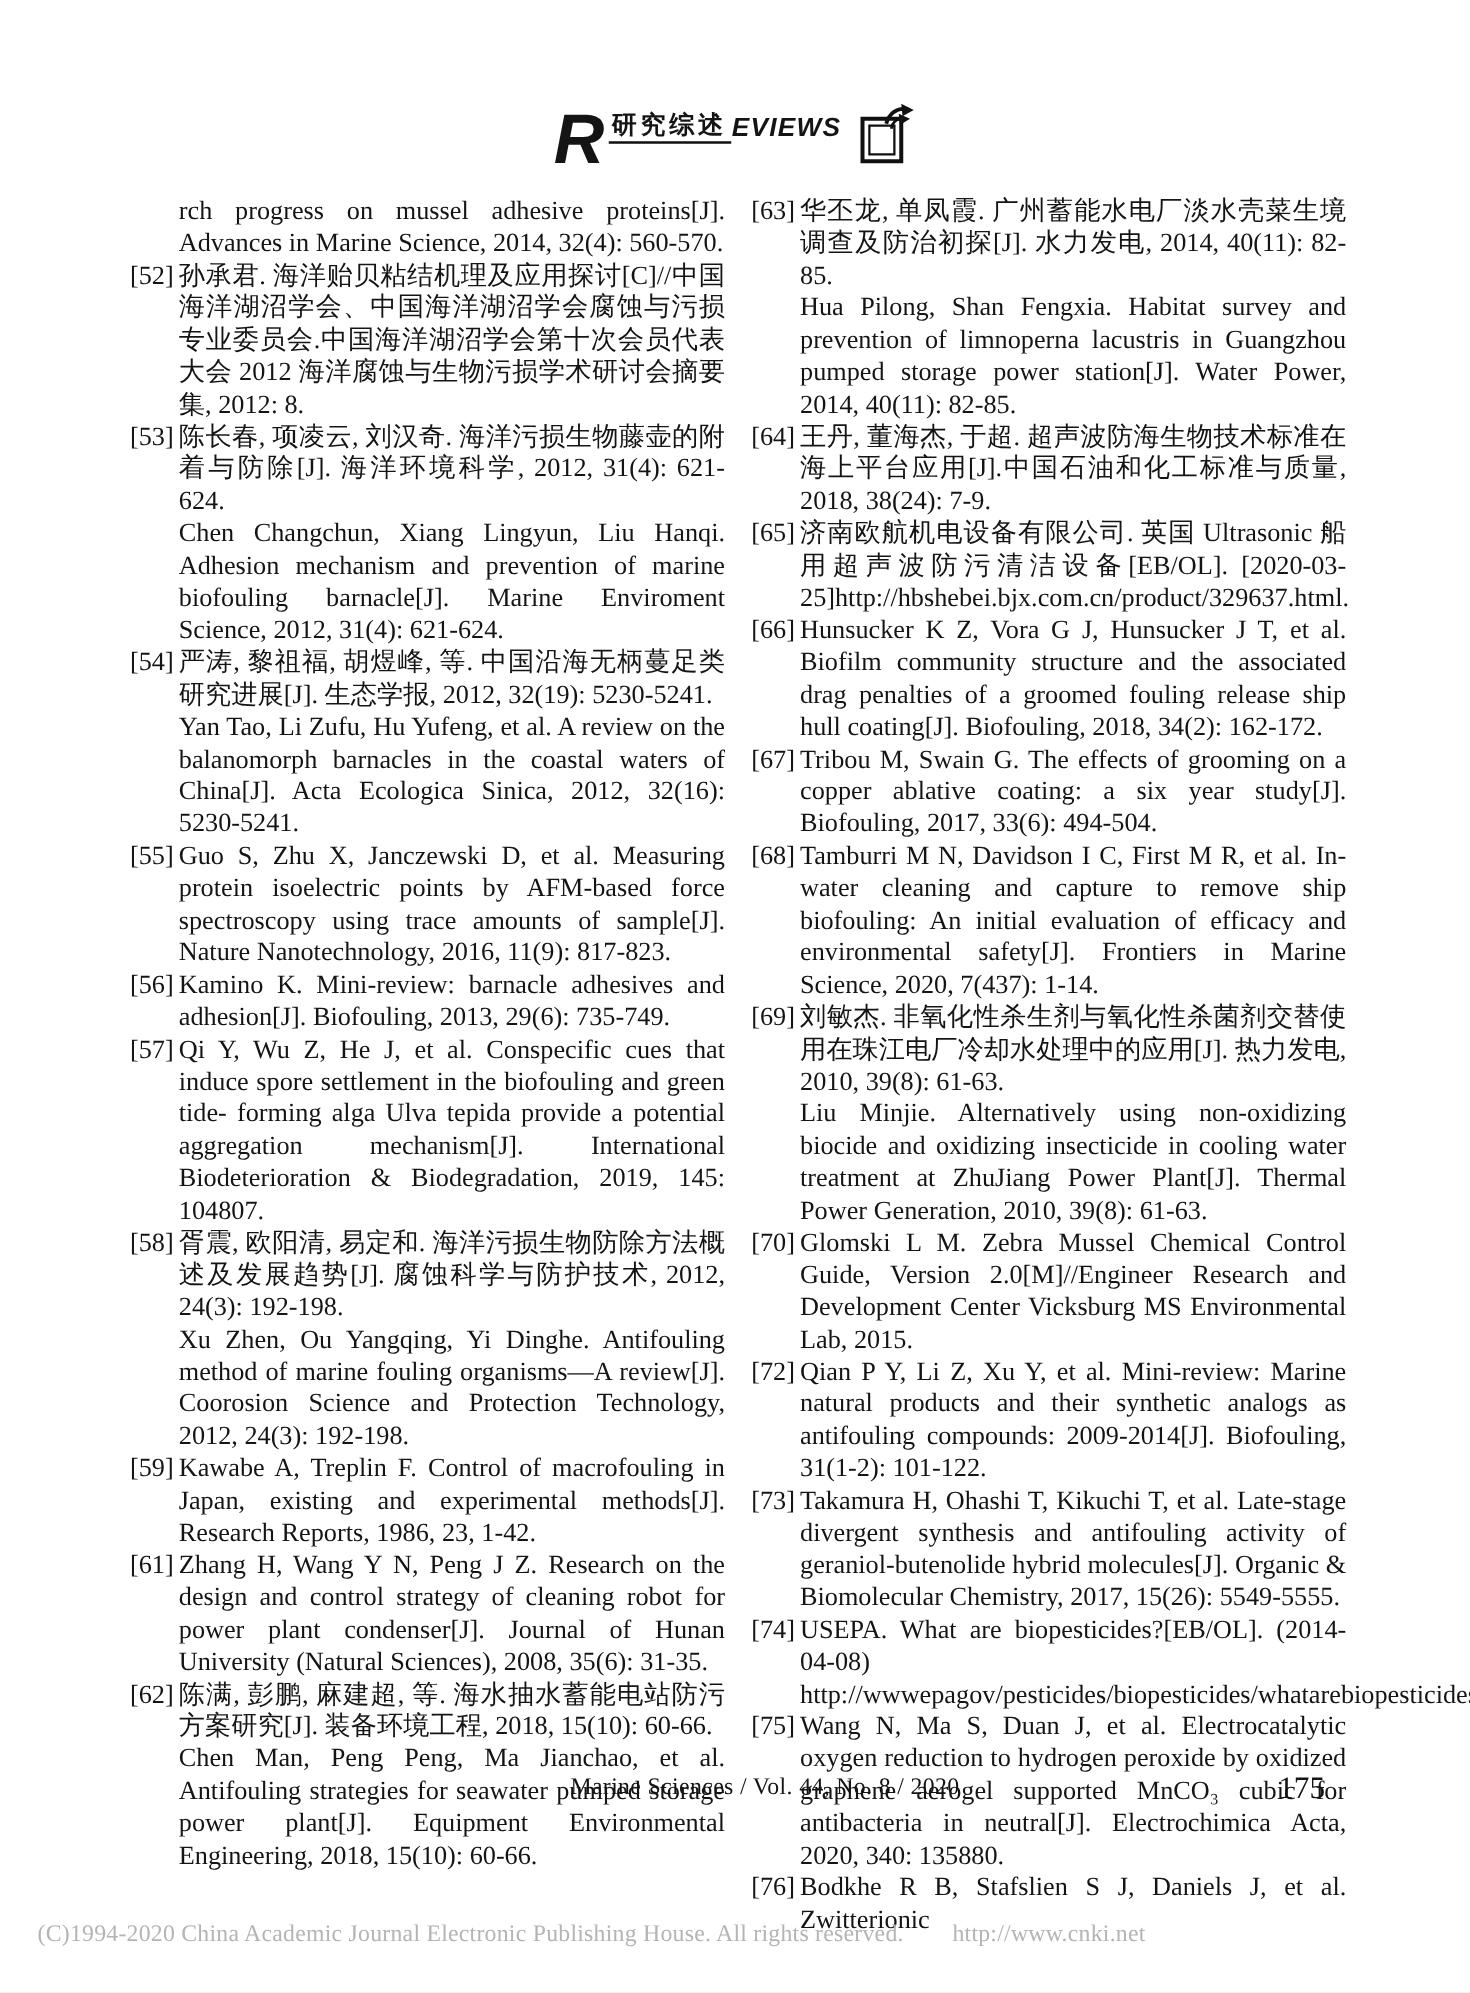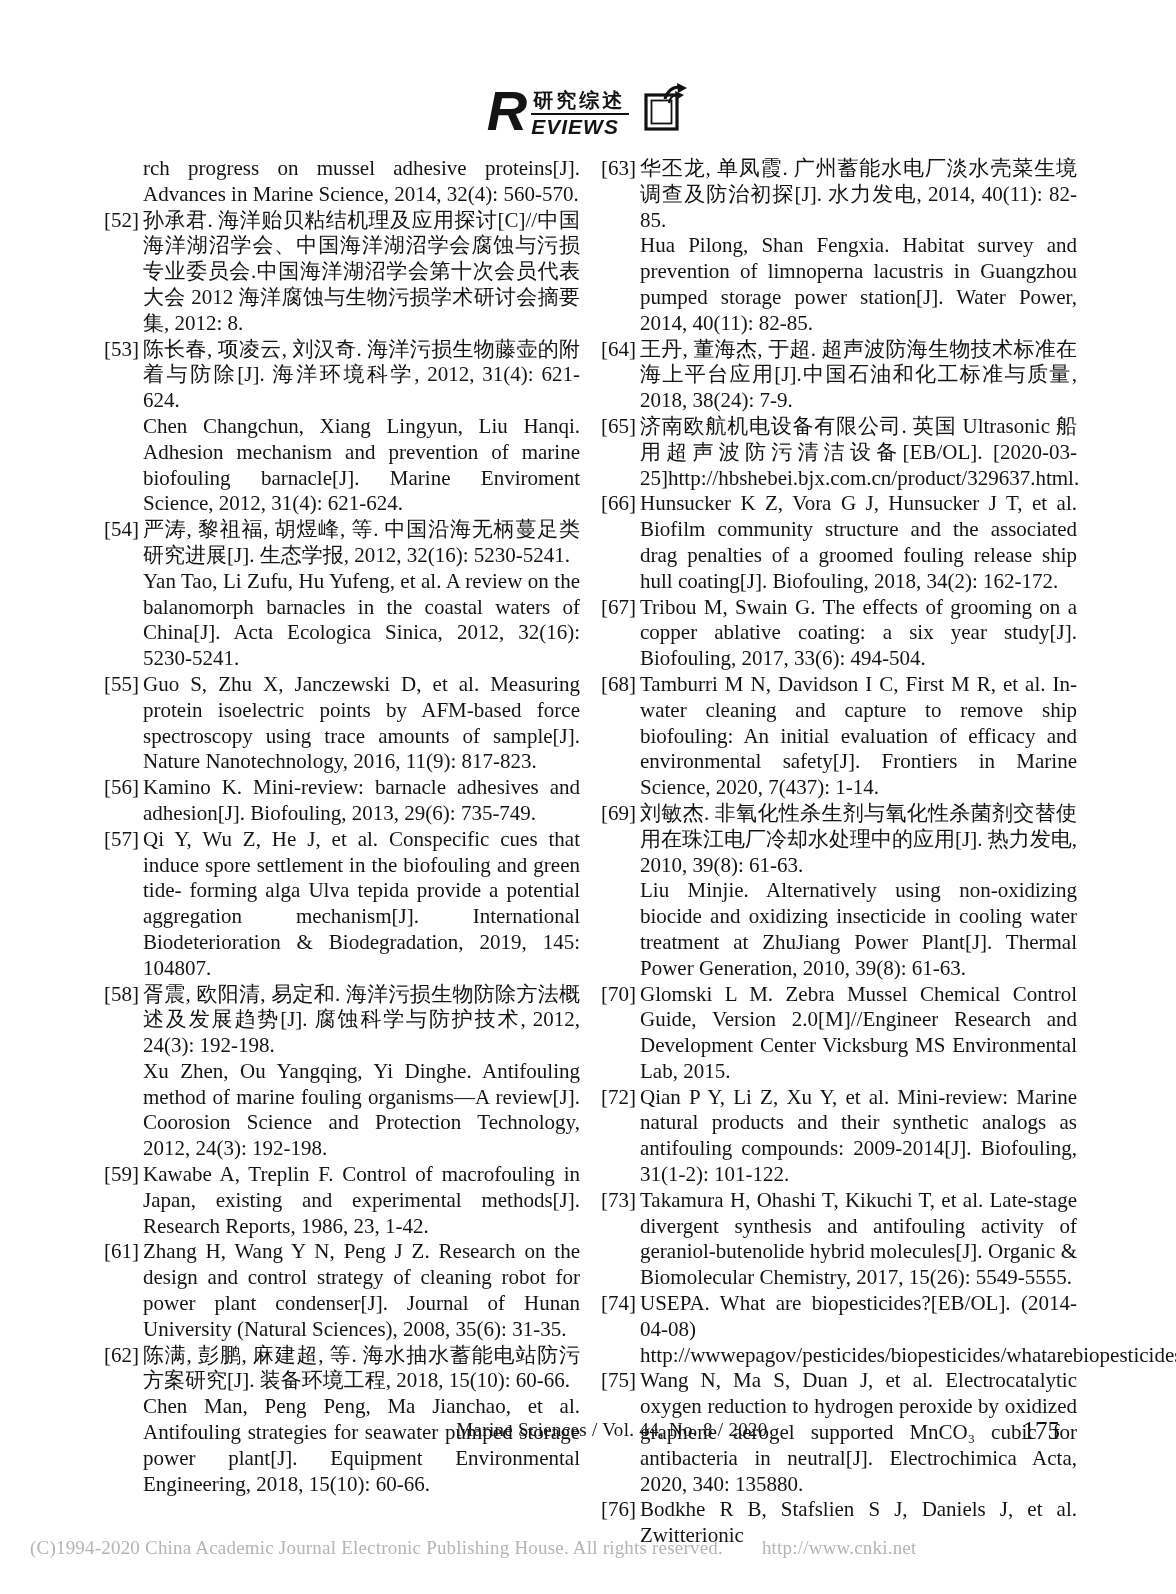--- a/index.html
+++ b/index.html
@@ -15,21 +15,21 @@
   
   .logo{
     position:absolute;top:86px;left:0;right:0;
     display:flex;justify-content:center;align-items:flex-start;gap:6px;
   }
   .logo-r{
     font-family:"Liberation Sans","DejaVu Sans",sans-serif;
     font-weight:bold;font-style:italic;
     font-size:56px;line-height:50px;letter-spacing:-2px;
   }
-  .logo-mid{display:flex;flex-direction:column;align-items:flex-start;margin-top:2px;}
+  .logo-mid{display:flex;flex-direction:row;align-items:flex-end;margin-top:2px;}
   .logo-cn{
     font-size:20px;font-weight:bold;letter-spacing:3px;
     border-bottom:2px solid #111;padding:0 4px 1px 2px;line-height:24px;
   }
   .logo-en{
     font-family:"Liberation Sans","DejaVu Sans",sans-serif;
     font-style:italic;font-weight:bold;font-size:21px;line-height:24px;letter-spacing:1px;
   }
   .logo-icon{margin-left:4px;margin-top:-4px;}
   
@@ -105,21 +105,21 @@
   </div>
 
   <div class="ref">
     <span class="ref-label">[53]</span>
     <div class="ref-text">陈长春, 项凌云, 刘汉奇. 海洋污损生物藤壶的附着与防除[J]. 海洋环境科学, 2012, 31(4): 621-624.</div>
     <div class="ref-translation">Chen Changchun, Xiang Lingyun, Liu Hanqi. Adhesion mechanism and prevention of marine biofouling barnacle[J]. Marine Enviroment Science, 2012, 31(4): 621-624.</div>
   </div>
 
   <div class="ref">
     <span class="ref-label">[54]</span>
-    <div class="ref-text">严涛, 黎祖福, 胡煜峰, 等. 中国沿海无柄蔓足类研究进展[J]. 生态学报, 2012, 32(16): 5230-5241.</div>
+    <div class="ref-text">严涛, 黎祖福, 胡煜峰, 等. 中国沿海无柄蔓足类研究进展[J]. 生态学报, 2012, 32(19): 5230-5241.</div>
     <div class="ref-translation">Yan Tao, Li Zufu, Hu Yufeng, et al. A review on the balanomorph barnacles in the coastal waters of China[J]. Acta Ecologica Sinica, 2012, 32(16): 5230-5241.</div>
   </div>
 
   <div class="ref">
     <span class="ref-label">[55]</span>
     <div class="ref-text">Guo S, Zhu X, Janczewski D, et al. Measuring protein isoelectric points by AFM-based force spectroscopy using trace amounts of sample[J]. Nature Nanotechnology, 2016, 11(9): 817-823.</div>
 
   </div>
 
   <div class="ref">

